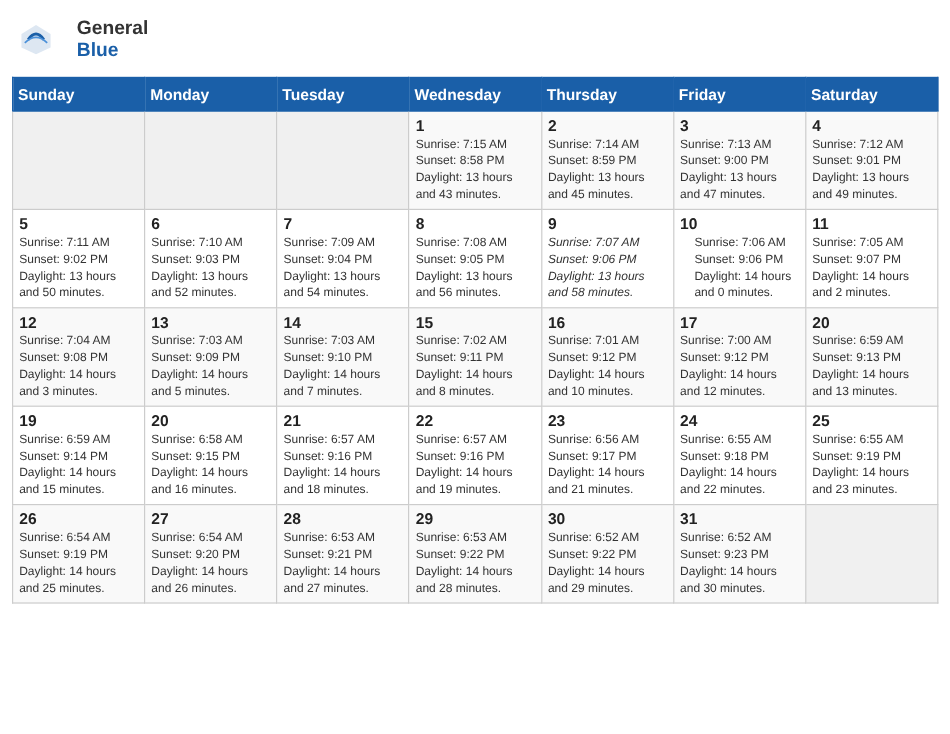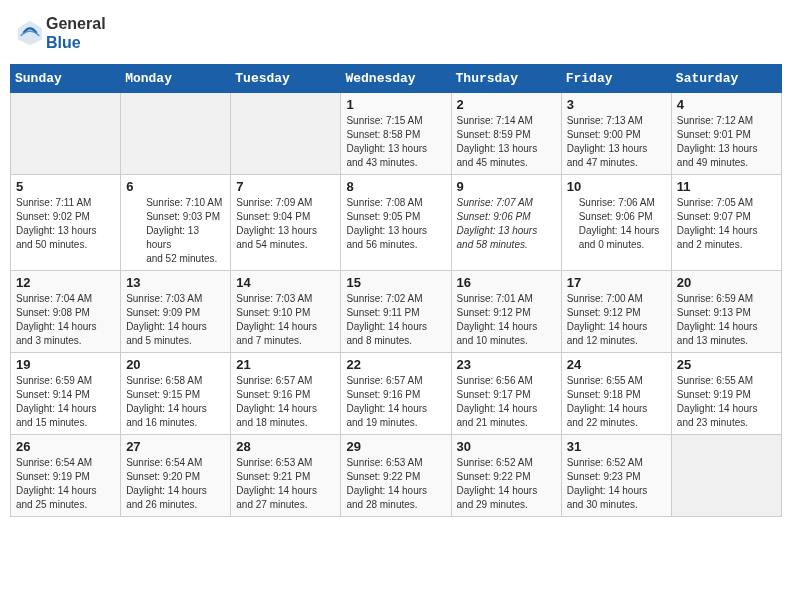--- a/index.html
+++ b/index.html
@@ -13,21 +13,21 @@
     .header {
       display: flex;
       justify-content: space-between;
       align-items: flex-start;
       margin-bottom: 8px;
       padding: 4px 6px;
     }
     .logo {
       display: flex;
       align-items: center;
-      gap: 2px;
+      gap: 20px;
     }
     .logo-text {
       display: flex;
       flex-direction: column;
       line-height: 1.1;
     }
     .logo-icon {
       width: 28px;
       height: 28px;
     }
@@ -50,21 +50,20 @@
       border: 1px solid #ccc;
     }
     .calendar th {
       background-color: #1a5fa8;
       color: #fff;
       font-size: 13px;
       font-weight: bold;
       padding: 6px 4px;
       text-align: left;
       border: 1px solid #1a5fa8;
-      font-family: Liberation Mono, monospace;
     }
     .calendar td {
       vertical-align: top;
       border: 1px solid #ccc;
       padding: 4px 5px;
       width: 110px;
       min-height: 80px;
       font-size: 10.5px;
       color: #222;
       background: #fff;
@@ -156,21 +155,21 @@
       <tr>
         <td>
           <span class="day-number">5</span>
           <div class="day-info" style="white-space: pre-line;">Sunrise: 7:11 AM
 Sunset: 9:02 PM
 Daylight: 13 hours
 and 50 minutes.</div>
         </td>
         <td>
           <span class="day-number">6</span>
-          <div class="day-info" style="white-space: pre-line; margin-left: 20px;">Sunrise: 7:10 AM
+          <div class="day-info" style="white-space: pre-line;">Sunrise: 7:10 AM
 Sunset: 9:03 PM
 Daylight: 13 hours
 and 52 minutes.</div>
         </td>
         <td>
           <span class="day-number">7</span>
           <div class="day-info" style="white-space: pre-line;">Sunrise: 7:09 AM
 Sunset: 9:04 PM
 Daylight: 13 hours
 and 54 minutes.</div>

